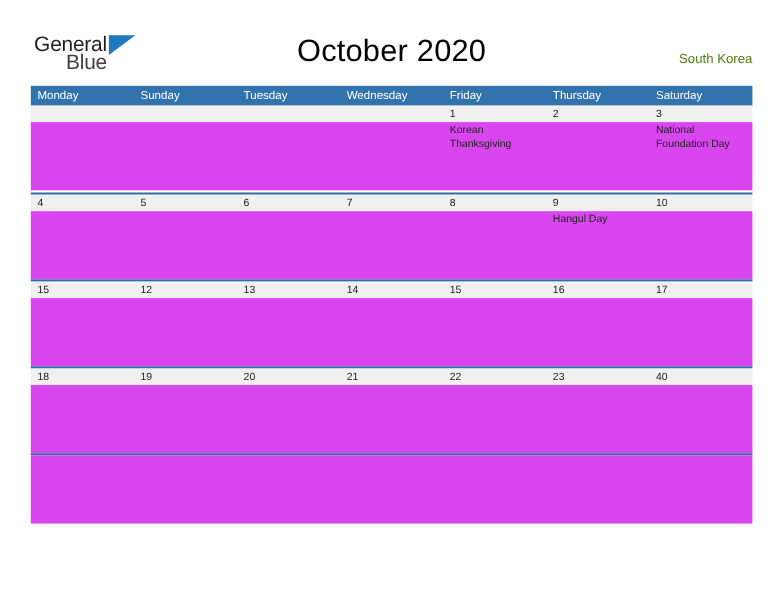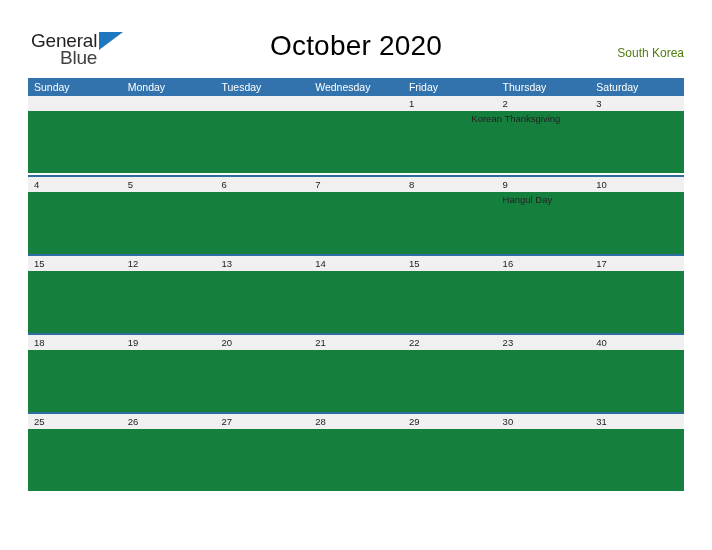--- a/index.html
+++ b/index.html
@@ -135,21 +135,21 @@
     line-height: 15px;
     color: #222222;
     padding-left: 6px;
     box-sizing: border-box;
     white-space: nowrap;
     overflow: hidden;
   }
 
   .event-band {
     display: flex;
-    background: #15803d;
+    background: #d946ef;
     height: 62px;
   }
   .event-cell {
     flex: 1 1 0;
     min-width: 0;
     padding: 1px 6px 0 6px;
     box-sizing: border-box;
   }
   .event-name {
     font-size: 9.5px;
@@ -174,22 +174,22 @@
     </div>
 
     <div class="title">October 2020</div>
 
     <div class="country">South Korea</div>
   </div>
 
   <div class="calendar">
 
     <div class="weekday-row">
+      <div class="weekday">Monday</div>
       <div class="weekday">Sunday</div>
-      <div class="weekday">Monday</div>
       <div class="weekday">Tuesday</div>
       <div class="weekday">Wednesday</div>
       <div class="weekday">Friday</div>
       <div class="weekday">Thursday</div>
       <div class="weekday">Saturday</div>
     </div>
 
     <div class="week-row first">
       <div class="date-band">
         <div class="date-cell"></div>
@@ -212,20 +212,23 @@
           </div>
         <div class="event-cell">
             <div class="event-name"></div>
           </div>
         <div class="event-cell">
             <div class="event-name">Korean Thanksgiving</div>
           </div>
         <div class="event-cell">
             <div class="event-name"></div>
           </div>
+        <div class="event-cell">
+            <div class="event-name">National Foundation Day</div>
+          </div>
       </div>
     </div>
 
     <div class="week-row">
       <div class="date-band">
         <div class="date-cell">4</div>
         <div class="date-cell">5</div>
         <div class="date-cell">6</div>
         <div class="date-cell">7</div>
         <div class="date-cell">8</div>
@@ -321,29 +324,20 @@
         <div class="event-cell">
             <div class="event-name"></div>
           </div>
         <div class="event-cell">
             <div class="event-name"></div>
           </div>
       </div>
     </div>
 
     <div class="week-row">
-      <div class="date-band">
-        <div class="date-cell">25</div>
-        <div class="date-cell">26</div>
-        <div class="date-cell">27</div>
-        <div class="date-cell">28</div>
-        <div class="date-cell">29</div>
-        <div class="date-cell">30</div>
-        <div class="date-cell">31</div>
-      </div>
       <div class="event-band">
         <div class="event-cell">
             <div class="event-name"></div>
           </div>
         <div class="event-cell">
             <div class="event-name"></div>
           </div>
         <div class="event-cell">
             <div class="event-name"></div>
           </div>

